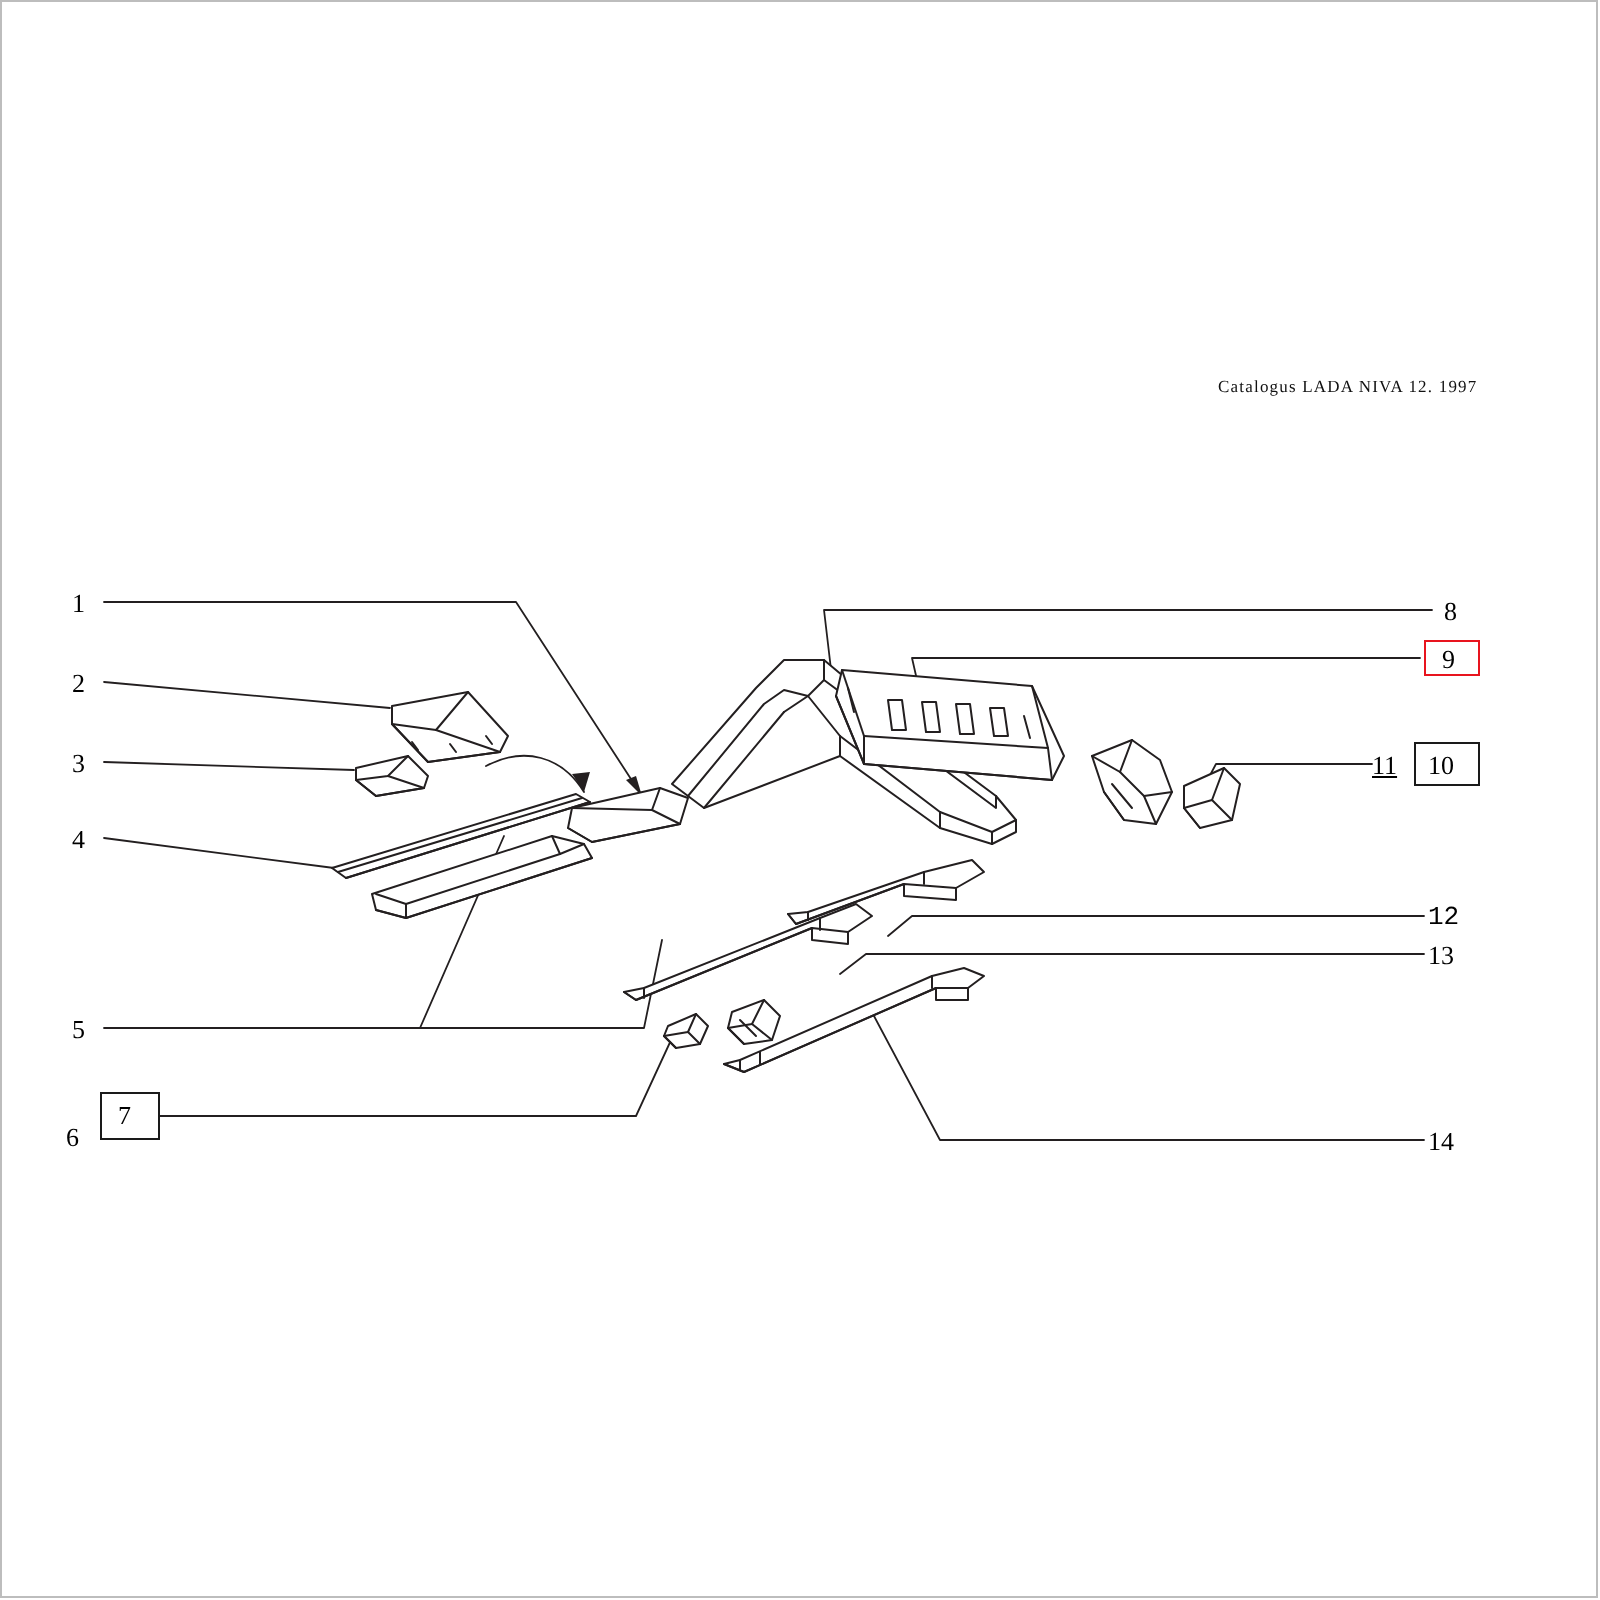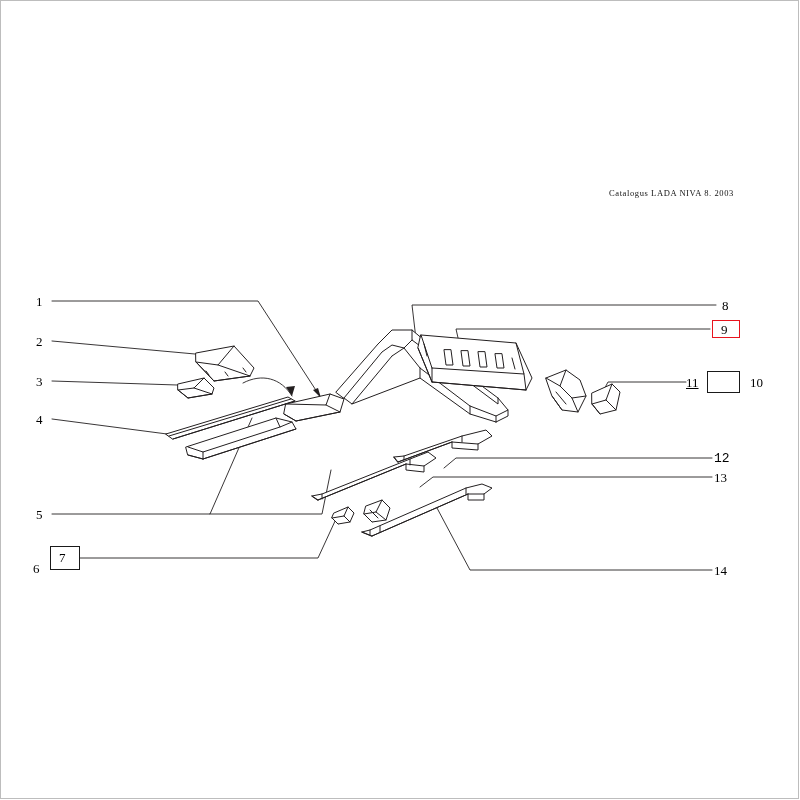--- a/index.html
+++ b/index.html
@@ -66,21 +66,21 @@
     box-sizing: border-box;
   }
 </style>
 </head>
 <body>
 
 <div id="page">
 
   <div id="frame-border"></div>
 
-  <div id="catalog-caption">Catalogus LADA NIVA 8. 2003</div>
+  <div id="catalog-caption">Catalogus LADA NIVA 12. 1997</div>
 
   <svg id="diagram" viewBox="0 0 800 800">
     <g fill="none" stroke="#231f20" stroke-width="1" stroke-linejoin="round" stroke-linecap="round">
 
       <g stroke-width="0.9">
         <path d="M52,301 L258,301 L321,398"></path>
         <path d="M52,341 L195,354"></path>
         <path d="M52,381 L177,385"></path>
         <path d="M52,419 L167,434"></path>
         <path d="M52,514 L210,514 L252,418"></path>
@@ -244,19 +244,19 @@
 
   <div class="callout-label" style="left:36px; top:295px;">1</div>
   <div class="callout-label" style="left:36px; top:335px;">2</div>
   <div class="callout-label" style="left:36px; top:375px;">3</div>
   <div class="callout-label" style="left:36px; top:413px;">4</div>
   <div class="callout-label" style="left:36px; top:508px;">5</div>
   <div class="callout-label" style="left:33px; top:562px;">6</div>
   <div class="callout-label" style="left:59px; top:551px;">7</div>
   <div class="callout-label" style="left:722px; top:299px;">8</div>
   <div class="callout-label" style="left:721px; top:323px;">9</div>
-  <div class="callout-label" style="left:714px; top:376px;margin-left:36px;">10</div>
+  <div class="callout-label" style="left:714px; top:376px;">10</div>
   <div class="callout-label" style="left:686px; top:376px;text-decoration:underline;">11</div>
   <div class="callout-label" style="left:714px; top:452px;font-family:Liberation Mono, monospace;">12</div>
   <div class="callout-label" style="left:714px; top:471px;">13</div>
   <div class="callout-label" style="left:714px; top:564px;">14</div>
 
 </div>
 
 </body></html>

